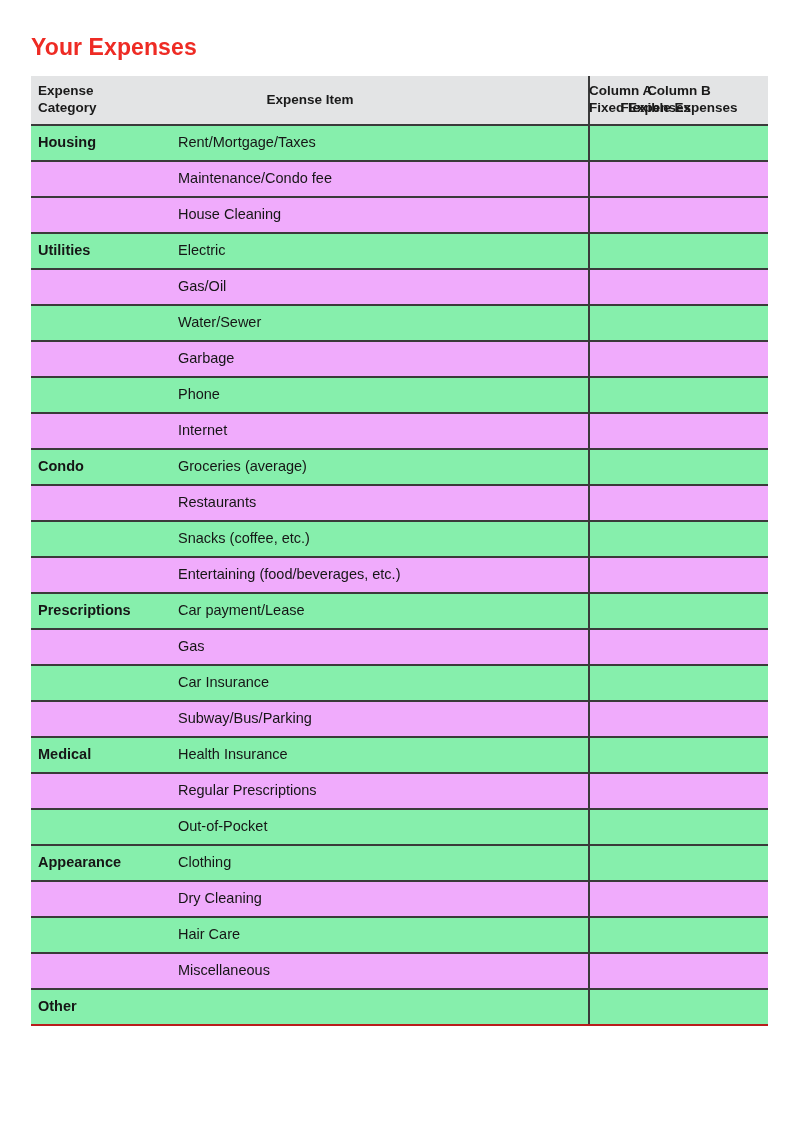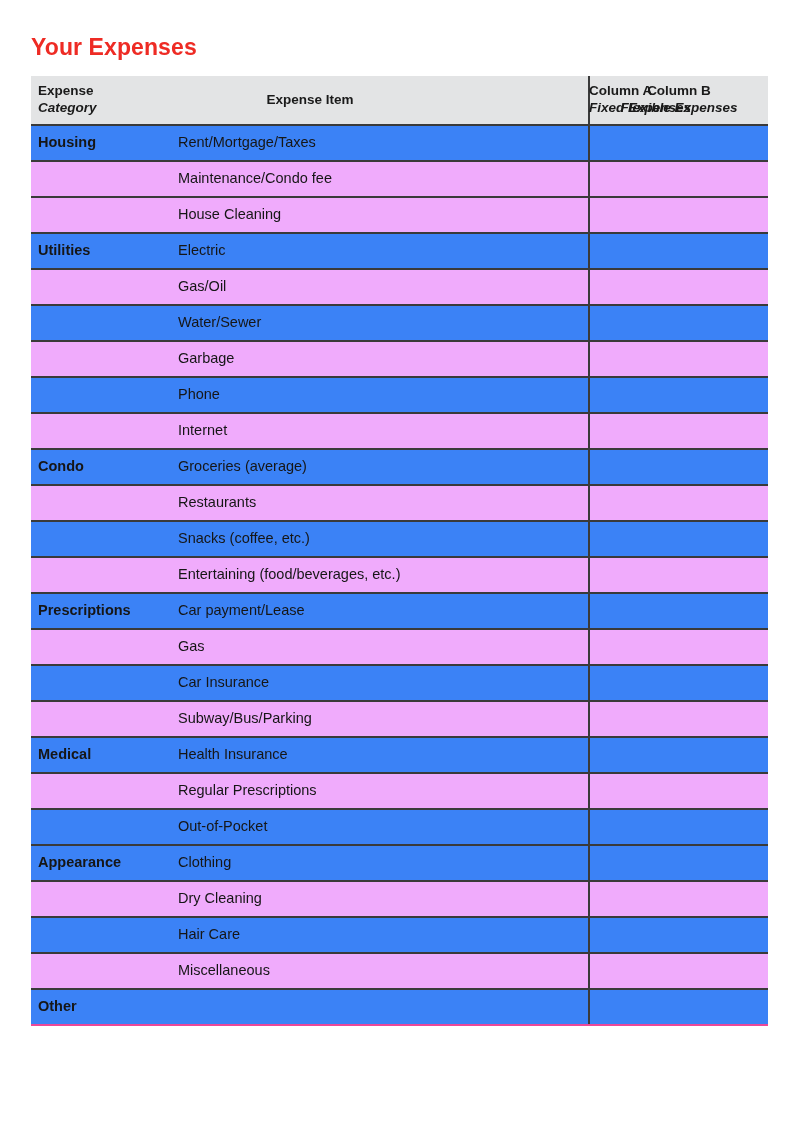--- a/index.html
+++ b/index.html
@@ -79,28 +79,28 @@
   .th-cola {
     text-align: center;
     white-space: nowrap;
     border-right: 2px solid #3a3a3a;
     padding-right: 6px !important;
   }
   .th-colb {
     text-align: center;
     white-space: nowrap;
   }
-  .th-line2 { display: block; font-style: italic; }
+  .th-line2 { display: block; }
 
   
   .row {
     height: 36px;
   }
   .row.shaded td { background: #f0abfc; }
-  .row.plain  td { background: #3b82f6; }
+  .row.plain  td { background: #86efac; }
 
   .row td {
     border-bottom: 2px solid #3a3a3a;
     font-size: 14.5px;
     color: #161616;
     line-height: 1.2;
   }
 
   .cell-category {
     padding-left: 7px !important;
@@ -111,21 +111,21 @@
     padding-left: 2px !important;
     white-space: nowrap;
   }
   .cell-cola {
     border-right: 2px solid #3a3a3a;
   }
   .cell-colb {
   }
 
   
-  .row.last td { border-bottom: 2px solid #ec4899; }
+  .row.last td { border-bottom: 2px solid #b91c1c; }
 </style>
 </head>
 <body>
 
 <div class="page">
 
   <div class="title">Your Expenses</div>
 
   <table class="expense-table">
     <colgroup>

